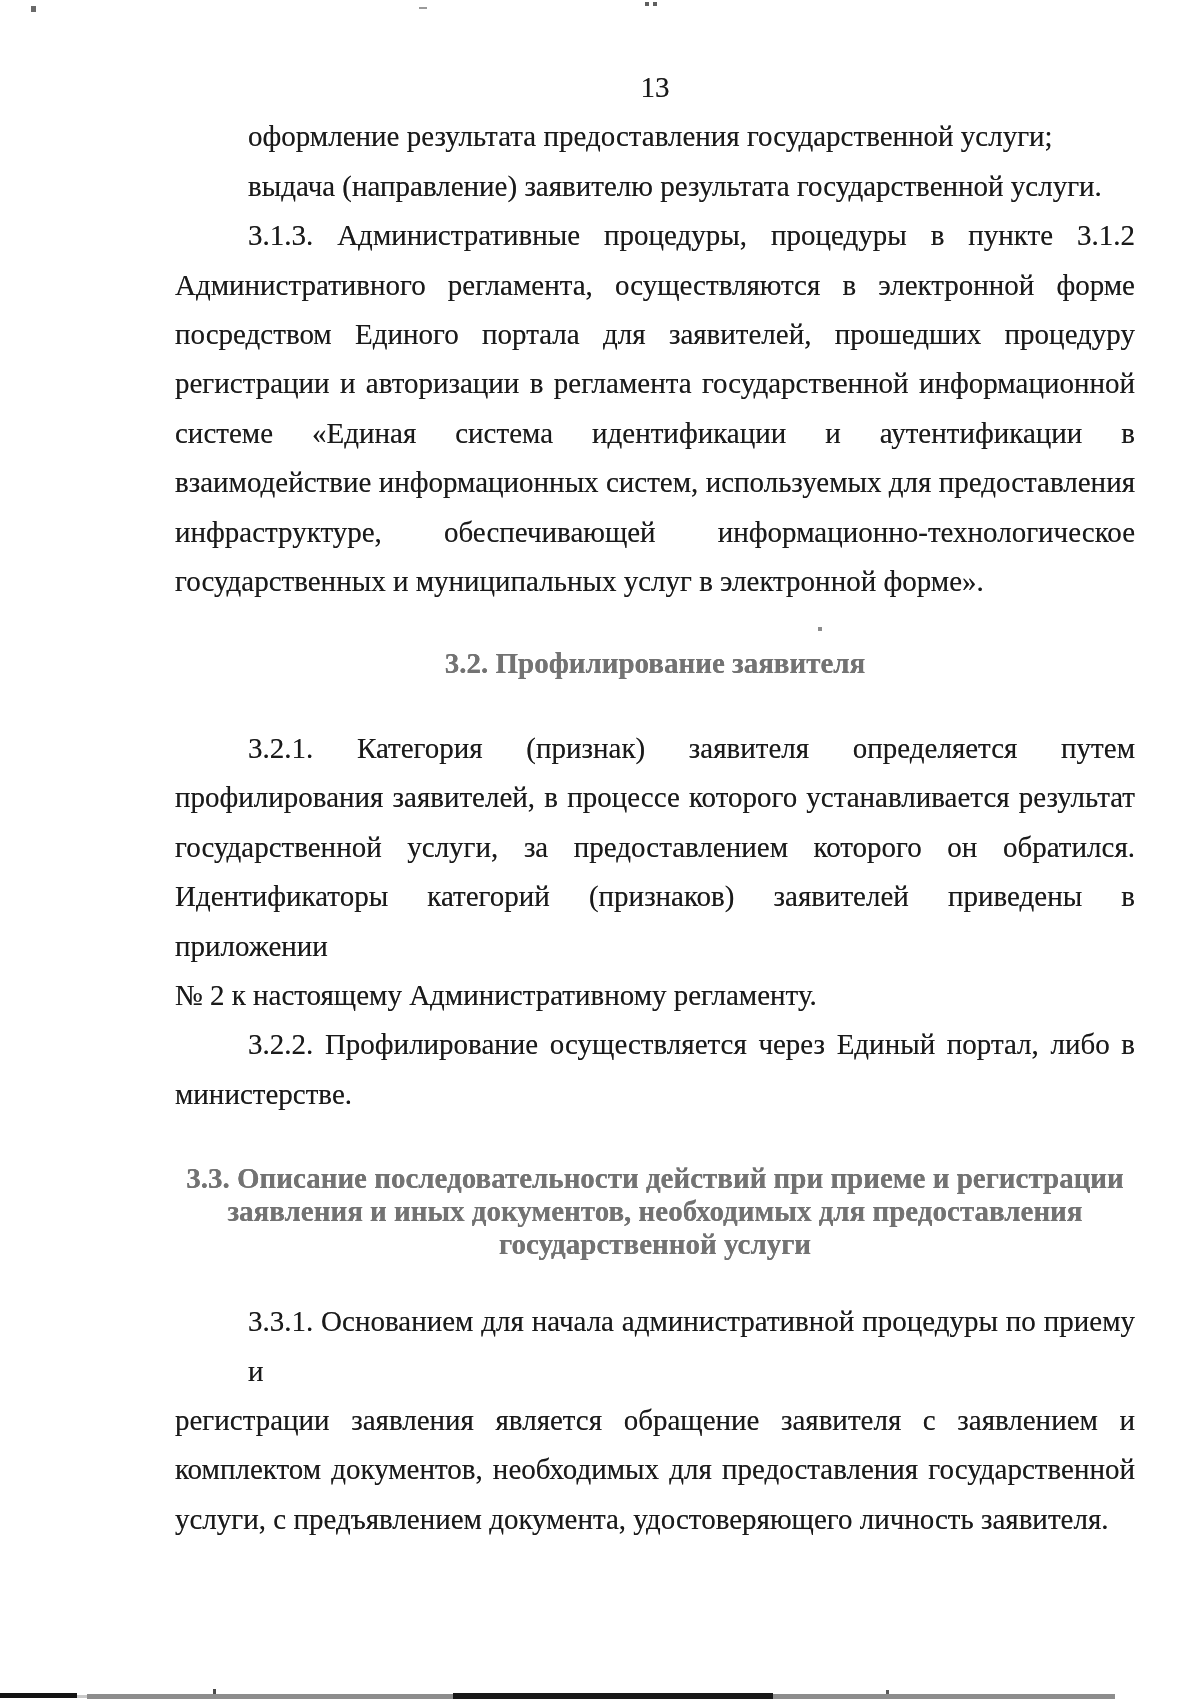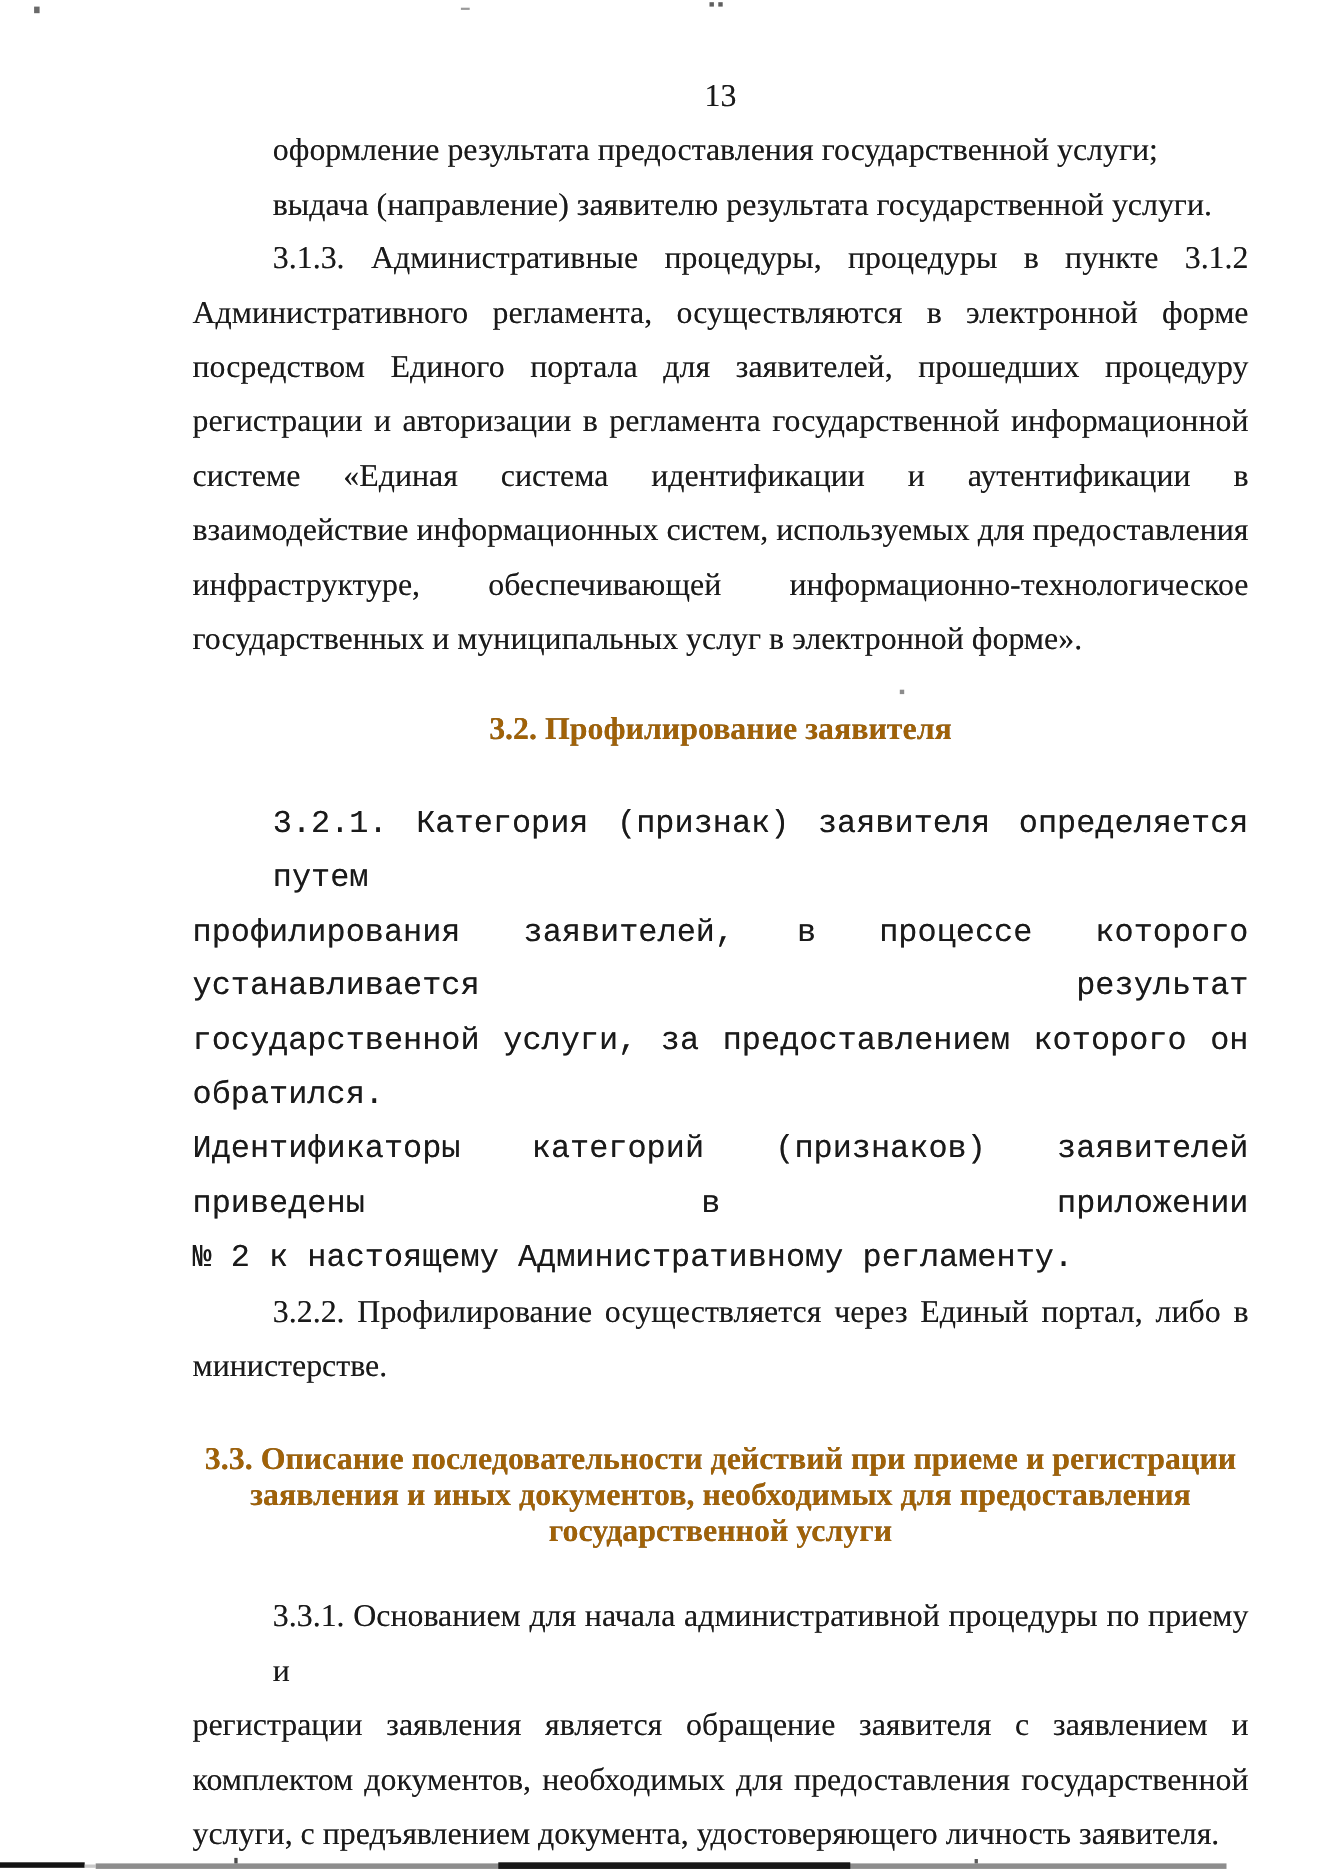--- a/index.html
+++ b/index.html
@@ -28,34 +28,34 @@
     text-shadow: 0 0 0.6px rgba(0,0,0,0.55);
   }
 
   
   .line.just { text-align: justify; text-align-last: justify; }
   
   .line.last { text-align: left; text-align-last: left; }
   
   .line.ind  { padding-left: 73px; }
   
-  .line.center { text-align: center; font-weight: bold; color: #a16207; }
+  .line.center { text-align: center; font-weight: bold; color: #737373; }
 
   .page-number-row {
     font-size: 29px;
     line-height: 49.4px;
     text-align: center;
     text-shadow: 0 0 0.6px rgba(0,0,0,0.55);
   }
 
   .block { margin: 0; }
   #blk-para-form      { margin-top: 15px; }
   #blk-heading-3-2    { margin-top: 33px; }
   #blk-heading-3-2 .line { line-height: 49.4px; }
-  #blk-para-3-2-1     { margin-top: 35px; font-family: Liberation Mono, monospace; }
+  #blk-para-3-2-1     { margin-top: 35px; }
   #blk-heading-3-3    { margin-top: 43px; }
   #blk-heading-3-3 .line { line-height: 33px; }
   #blk-para-3-3-1     { margin-top: 36px; }
 
   
   .artifact-layer { position: absolute; left: 0; top: 0; width: 1200px; height: 1702px; pointer-events: none; }
   .mark { position: absolute; }
 </style>
 </head>
 <body>

